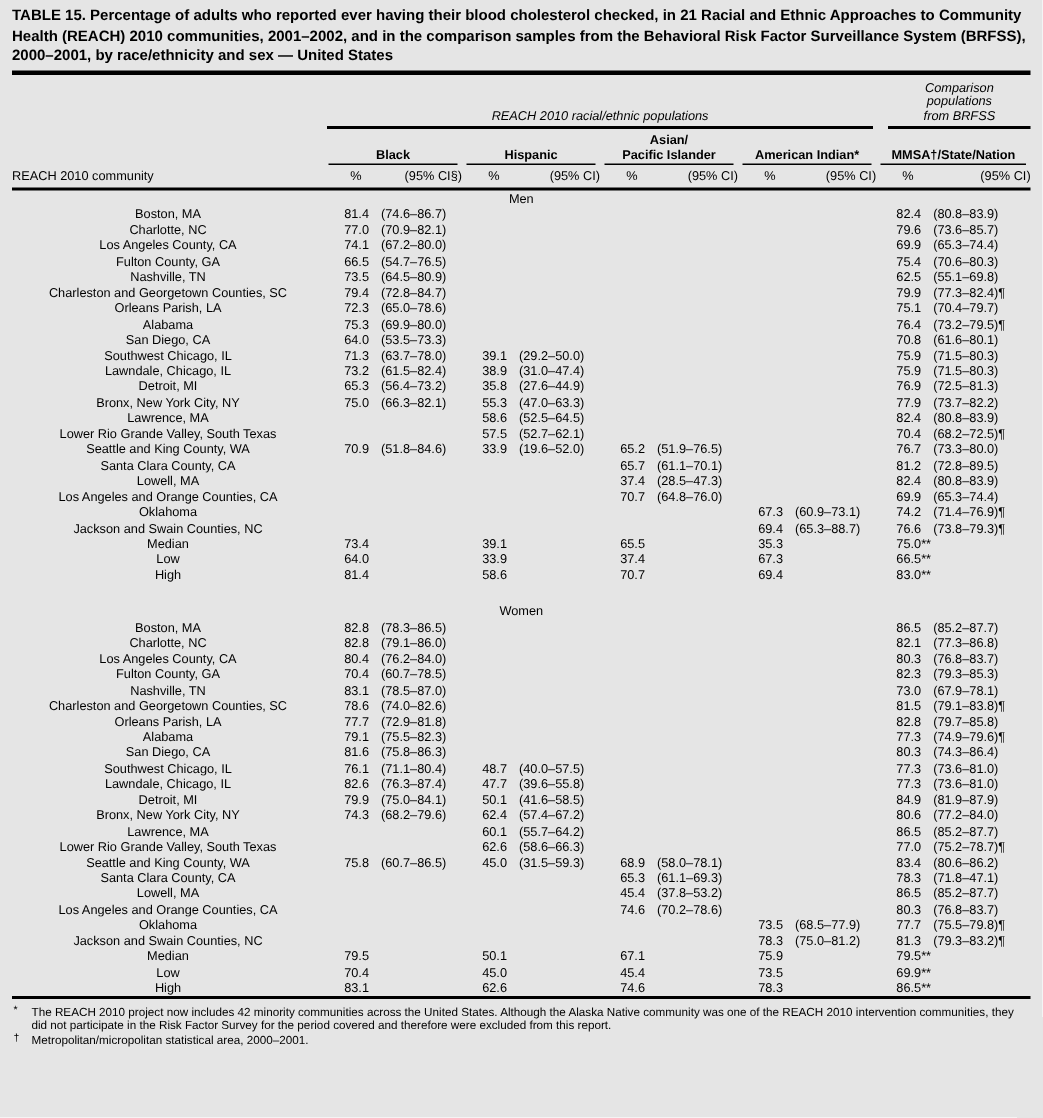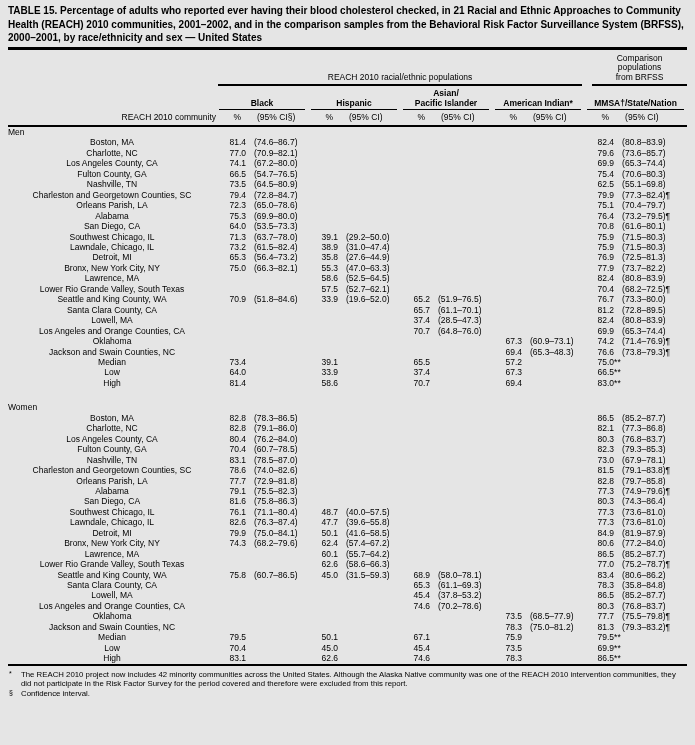--- a/index.html
+++ b/index.html
@@ -11,36 +11,36 @@
   .title { font-size:10px; font-weight:bold; line-height:13.5px; }
   .title-rule { border-top:3px solid #000; margin-top:2px; }
 
   table.tbl { border-collapse:collapse; table-layout:fixed; width:679px; margin-top:4px; border-bottom:2.5px solid #000; }
   col.c-name { width:208px; }
   col.c-pct  { width:30px; }
   col.c-ci   { width:62px; }
   col.c-ci-m { width:73px; }
 
   thead th { font-weight:normal; font-size:8.5px; padding:0; vertical-align:bottom; text-align:center; }
-  th.community-head { text-align:right; vertical-align:bottom; border-bottom:2.5px solid #000; padding-bottom:3px; font-size:8.5px; }
-  .rule-box { border-bottom:2px solid #000; padding-bottom:2px; line-height:9.5px; }
+  th.community-head { text-align:left; vertical-align:bottom; border-bottom:2.5px solid #000; padding-bottom:3px; font-size:8.5px; }
+  .rule-box { border-bottom:2px solid #000; padding-bottom:2px; line-height:9.5px;font-style:italic; }
   .reach-box { margin:0 2px 0 2px; }
   .comp-box  { margin:0 0 0 8px; }
   .comp-text { display:block; width:58px; margin:0 auto; text-align:center; line-height:9.5px; }
   tr.grp-row th { padding-top:3px;font-weight:bold; }
   .grp { border-bottom:1.5px solid #000; padding-bottom:1px; margin:0 3px; line-height:9.5px; white-space:pre-line; }
   tr.sub-row th { border-bottom:2.5px solid #000; padding-bottom:3px; padding-top:2px; }
   th.pct-h { text-align:right; padding-right:5px; }
-  th.ci-h  { text-align:left; padding-left:11px; white-space:nowrap; }
+  th.ci-h  { text-align:right; padding-left:11px; white-space:nowrap; }
 
   tbody td { font-size:8.5px; line-height:10.45px; height:10.45px; padding:0; white-space:nowrap; vertical-align:bottom; }
   td.name { text-align:center; overflow:hidden; }
   td.pct  { text-align:right; }
   td.ci   { text-align:left; padding-left:8px; }
-  tr.section-row td { text-align:left; }
+  tr.section-row td { text-align:center; }
   tr.spacer td { height:14px; }
   .ovf { display:inline-block; width:0; white-space:nowrap; overflow:visible; }
 
   .footnotes { margin-top:4px; font-size:7.8px; line-height:9.7px; width:679px; }
   .fn { position:relative; padding-left:13px; }
   .fn .mark { position:absolute; left:1px; top:-1px; font-size:7px; }
 </style>
 </head>
 <body>
 
@@ -371,33 +371,33 @@
         </tr>
         <tr>
           <td class="name">Jackson and Swain Counties, NC</td>
           <td class="pct"></td>
           <td class="ci"></td>
           <td class="pct"></td>
           <td class="ci"></td>
           <td class="pct"></td>
           <td class="ci"></td>
           <td class="pct">69.4</td>
-          <td class="ci">(65.3–48.3)</td>
+          <td class="ci">(65.3–88.7)</td>
           <td class="pct">76.6</td>
           <td class="ci">(73.8–79.3)¶</td>
         </tr>
         <tr>
           <td class="name">Median</td>
           <td class="pct">73.4</td>
           <td class="ci"></td>
           <td class="pct">39.1</td>
           <td class="ci"></td>
           <td class="pct">65.5</td>
           <td class="ci"></td>
-          <td class="pct">57.2</td>
+          <td class="pct">35.3</td>
           <td class="ci"></td>
           <td class="pct">75.0<span class="ovf">**</span></td>
           <td class="ci"></td>
         </tr>
         <tr>
           <td class="name">Low</td>
           <td class="pct">64.0</td>
           <td class="ci"></td>
           <td class="pct">33.9</td>
           <td class="ci"></td>
@@ -639,21 +639,21 @@
           <td class="name">Santa Clara County, CA</td>
           <td class="pct"></td>
           <td class="ci"></td>
           <td class="pct"></td>
           <td class="ci"></td>
           <td class="pct">65.3</td>
           <td class="ci">(61.1–69.3)</td>
           <td class="pct"></td>
           <td class="ci"></td>
           <td class="pct">78.3</td>
-          <td class="ci">(35.8–84.8)</td>
+          <td class="ci">(71.8–47.1)</td>
         </tr>
         <tr>
           <td class="name">Lowell, MA</td>
           <td class="pct"></td>
           <td class="ci"></td>
           <td class="pct"></td>
           <td class="ci"></td>
           <td class="pct">45.4</td>
           <td class="ci">(37.8–53.2)</td>
           <td class="pct"></td>
@@ -737,15 +737,15 @@
           <td class="pct">78.3</td>
           <td class="ci"></td>
           <td class="pct">86.5<span class="ovf">**</span></td>
           <td class="ci"></td>
         </tr>
       </tbody>
   </table>
 
   <div class="footnotes">
       <div class="fn"><span class="mark">*</span><span>The REACH 2010 project now includes 42 minority communities across the United States. Although the Alaska Native community was one of the REACH 2010 intervention communities, they did not participate in the Risk Factor Survey for the period covered and therefore were excluded from this report.</span></div>
-      <div class="fn"><span class="mark">§</span><span>Confidence interval.</span></div>
+      <div class="fn"><span class="mark">†</span><span>Metropolitan/micropolitan statistical area, 2000–2001.</span></div>
     </div>
 </div>
 
 </body></html>

